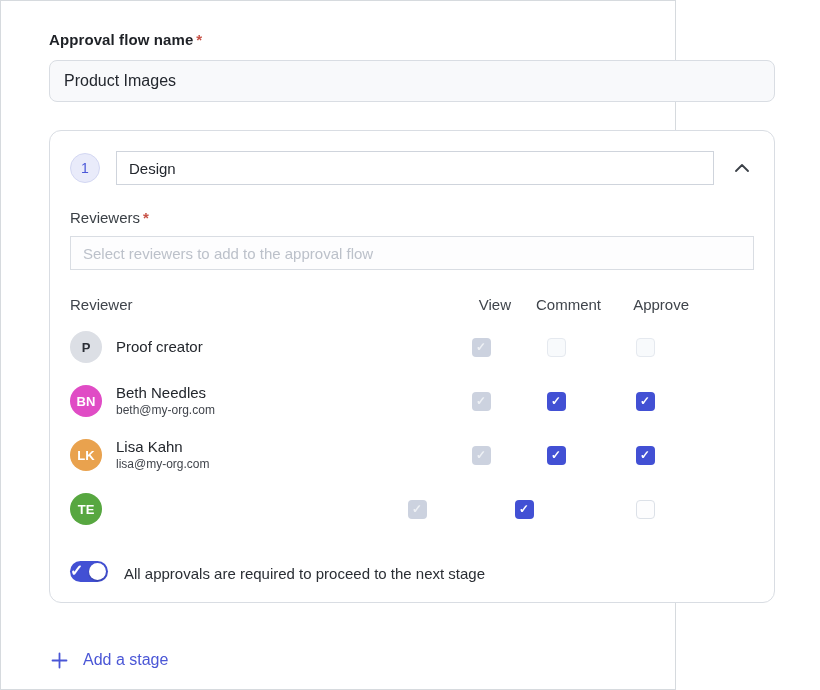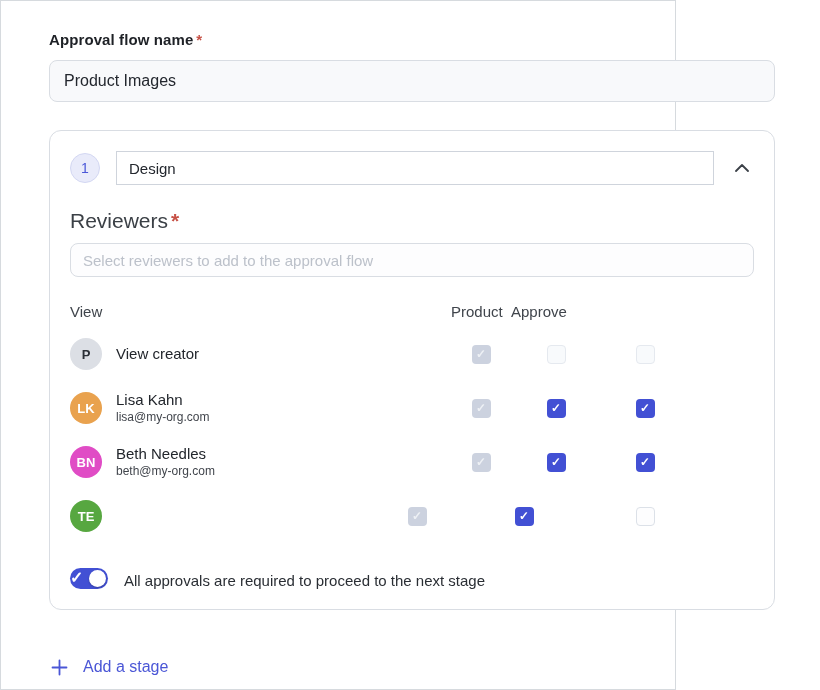--- a/index.html
+++ b/index.html
@@ -51,39 +51,39 @@
     padding:0 12px; font-size:15px; color:#23272e;
     font-family:"Liberation Sans", sans-serif; outline:none;
   }
   .collapse-btn {
     width:24px; height:24px; margin-left:16px;
     background:none; border:none; cursor:pointer;
     display:flex; align-items:center; justify-content:center;
   }
 
   .reviewers-label {
-    margin-top:24px; font-size:21px; color:#3b4046;
+    margin-top:24px; font-size:15px; color:#3b4046;
   }
   .reviewer-select {
     width:100%; height:34px; margin-top:10px;
-    background:#fdfdfe; border:1px solid #d9dde3; border-radius:8px;
+    background:#fdfdfe; border:1px solid #d9dde3; border-radius:0;
     padding:0 12px; font-size:15px; color:#23272e;
     font-family:"Liberation Sans", sans-serif; outline:none;
   }
   .reviewer-select::placeholder { color:#bcc1ca; }
 
   
   .rev-grid {
     display:grid;
     grid-template-columns:1fr 60px 90px 88px;
     align-items:center;
     padding-right:65px;
   }
   .rev-head { margin-top:26px; font-size:15px; color:#3f444b; }
-  .rev-head .col { text-align:left; }
+  .rev-head .col { text-align:right; }
   .rev-rows { margin-top:14px; }
   .rev-row { height:40px; margin-bottom:14px; }
   .rev-row:last-child { margin-bottom:3px;gap:32px; }
 
   .who { display:flex; align-items:center; }
   .avatar {
     width:32px; height:32px; border-radius:50%;
     display:flex; align-items:center; justify-content:center;
     font-size:13px; font-weight:700; flex:0 0 auto;
   }
@@ -151,71 +151,72 @@
         </svg>
       </button>
     </div>
 
     <div class="reviewers-label">
       <span>Reviewers</span><span class="req">*</span>
     </div>
     <input class="reviewer-select" type="text" placeholder="Select reviewers to add to the approval flow" style="">
 
     <div class="rev-grid rev-head">
+      <div>Reviewer</div>
       <div class="col">View</div>
-      <div class="col">Product</div>
+      <div class="col">Comment</div>
       <div class="col">Approve</div>
     </div>
 
     <div class="rev-rows">
 
       <div class="rev-grid rev-row">
         <div class="who">
           <div class="avatar" style="background: rgb(220, 223, 229); color: rgb(43, 47, 54);">P</div>
           <div class="who-text">
-            <div class="who-name">View creator</div>
+            <div class="who-name">Proof creator</div>
 
           </div>
         </div>
         <div class="cb-cell">
             <span class="cb cb-on-disabled"></span>
           </div>
         <div class="cb-cell">
             <span class="cb cb-off-disabled"></span>
           </div>
         <div class="cb-cell">
             <span class="cb cb-off-disabled"></span>
+          </div>
+      </div>
+
+      <div class="rev-grid rev-row">
+        <div class="who">
+          <div class="avatar" style="background: rgb(224, 76, 197); color: rgb(255, 255, 255);">BN</div>
+          <div class="who-text">
+            <div class="who-name">Beth Needles</div>
+            <div class="who-email">beth@my-org.com</div>
+          </div>
+        </div>
+        <div class="cb-cell">
+            <span class="cb cb-on-disabled"></span>
+          </div>
+        <div class="cb-cell">
+            <span class="cb cb-on"></span>
+          </div>
+        <div class="cb-cell">
+            <span class="cb cb-on"></span>
           </div>
       </div>
 
       <div class="rev-grid rev-row">
         <div class="who">
           <div class="avatar" style="background: rgb(233, 162, 78); color: rgb(255, 255, 255);">LK</div>
           <div class="who-text">
             <div class="who-name">Lisa Kahn</div>
             <div class="who-email">lisa@my-org.com</div>
-          </div>
-        </div>
-        <div class="cb-cell">
-            <span class="cb cb-on-disabled"></span>
-          </div>
-        <div class="cb-cell">
-            <span class="cb cb-on"></span>
-          </div>
-        <div class="cb-cell">
-            <span class="cb cb-on"></span>
-          </div>
-      </div>
-
-      <div class="rev-grid rev-row">
-        <div class="who">
-          <div class="avatar" style="background: rgb(224, 76, 197); color: rgb(255, 255, 255);">BN</div>
-          <div class="who-text">
-            <div class="who-name">Beth Needles</div>
-            <div class="who-email">beth@my-org.com</div>
           </div>
         </div>
         <div class="cb-cell">
             <span class="cb cb-on-disabled"></span>
           </div>
         <div class="cb-cell">
             <span class="cb cb-on"></span>
           </div>
         <div class="cb-cell">
             <span class="cb cb-on"></span>

